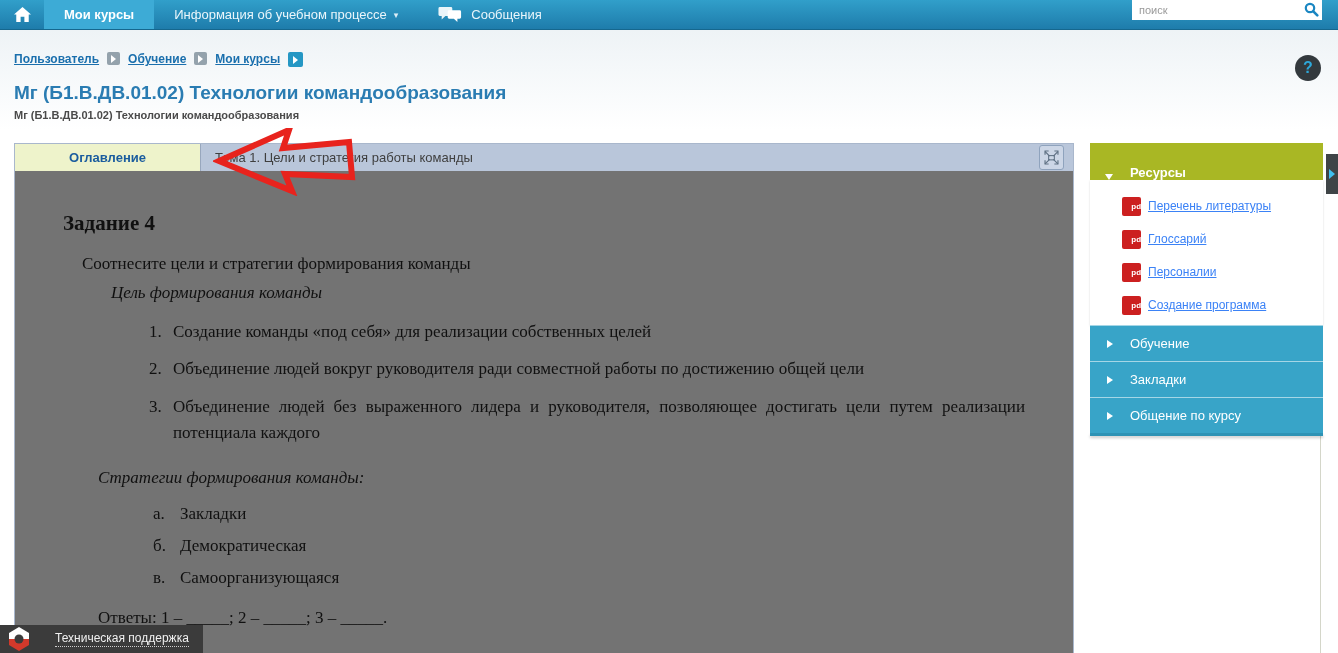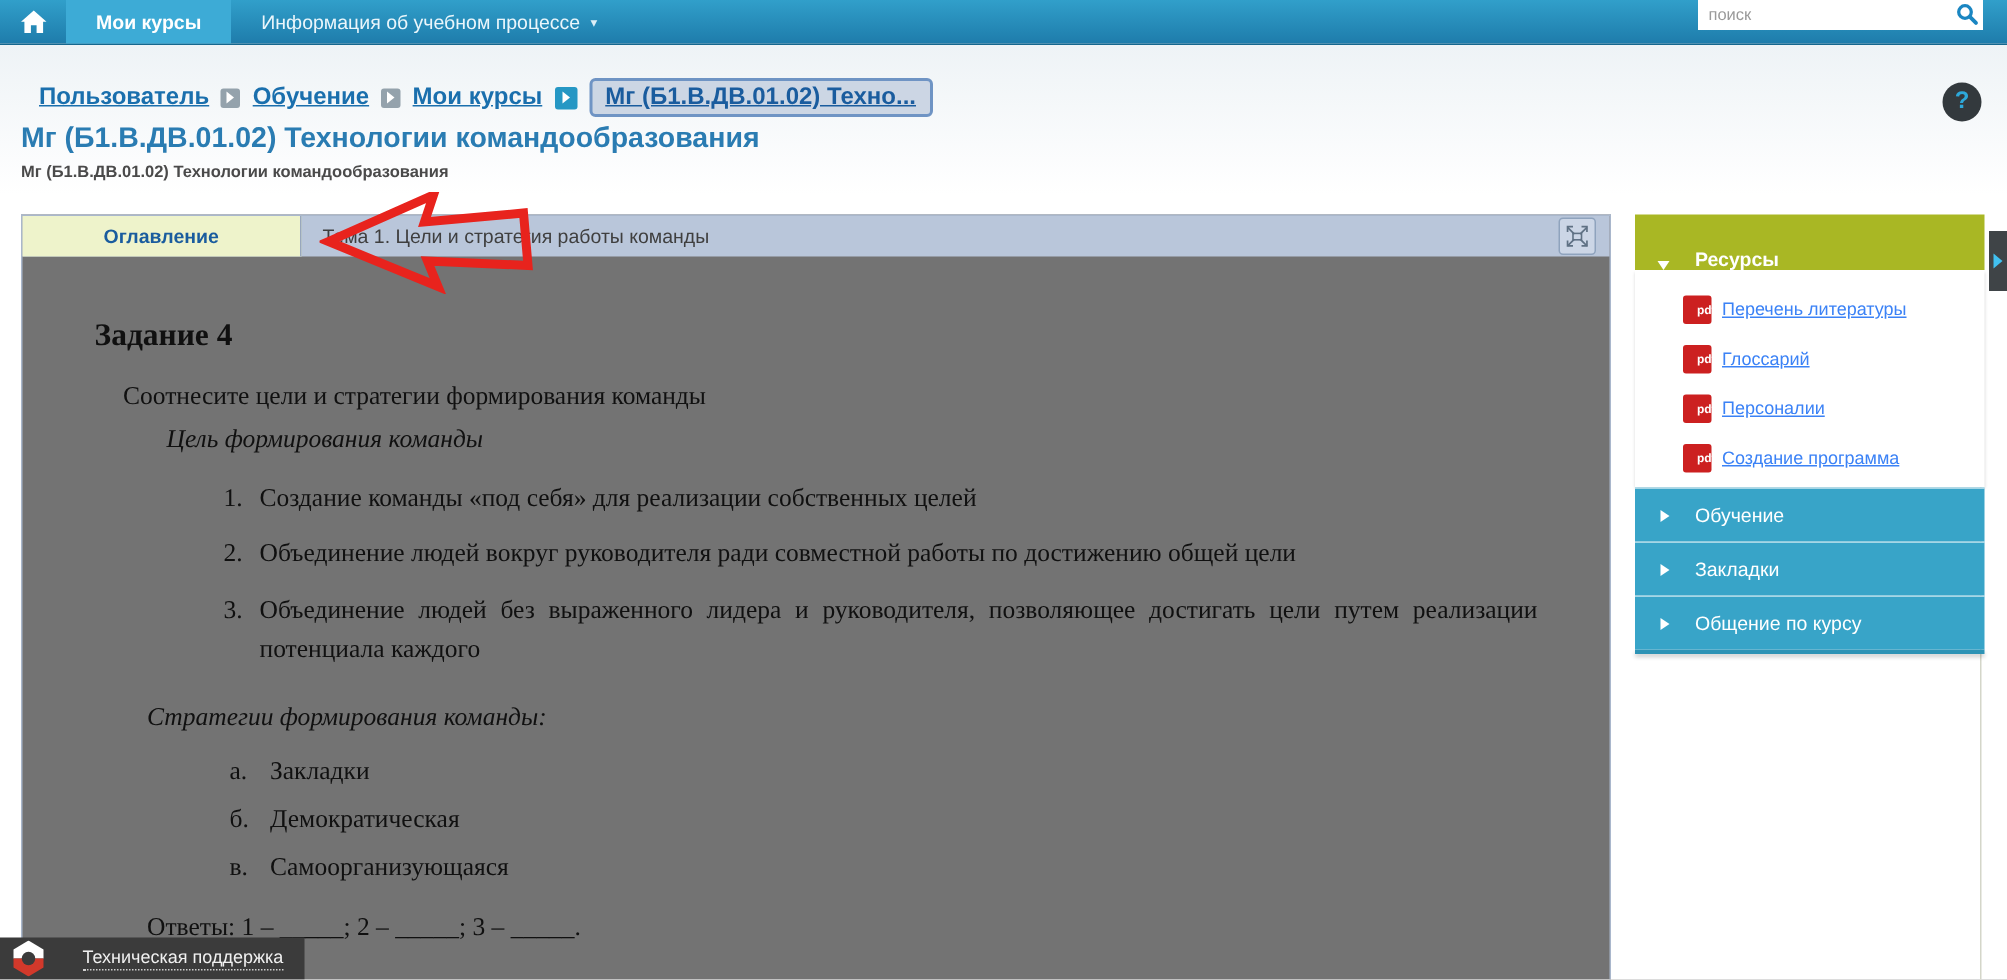--- a/index.html
+++ b/index.html
@@ -19,21 +19,21 @@
   .searchbox { position:absolute; left:1132px; top:0; width:190px; height:19px; background:#fff; }
   .searchbox input { width:100%; height:100%; border:none; outline:none; padding:0 22px 0 7px;
     font-size:11px; color:#555; font-family:"Liberation Sans",sans-serif; }
   .searchbox input::placeholder { color:#9a9a9a; }
   .search-icon { position:absolute; right:3px; top:2px; cursor:pointer; }
 
   
   .top-strip { position:absolute; top:30px; left:0; width:1338px; height:100px;
     background:linear-gradient(#eef3f6, rgba(255,255,255,0)); z-index:0; }
 
-  .breadcrumbs { position:absolute; top:52px; left:14px; display:flex; align-items:center; z-index:5; font-size:16px;margin-left:12px; }
+  .breadcrumbs { position:absolute; top:52px; left:14px; display:flex; z-index:5; font-size:12px; }
   .crumb-link { color:#1a6fad; font-weight:bold; text-decoration:underline; cursor:pointer; white-space:nowrap; }
   .crumb-badge { width:13px; height:13px; border-radius:2px; background:#94a2ac; margin:0 8px;
     display:inline-flex; align-items:center; justify-content:center; }
   .crumb-badge.blue { background:#2597c4; width:15px; height:15px; }
   .tri-right { width:0; height:0; border-left:5px solid #fff; border-top:4px solid transparent; border-bottom:4px solid transparent; }
   .crumb-current { background:#ccd6e4; border:2px solid #6f94c4; border-radius:4px; padding:2px 9px;
     color:#1a5c9e; font-weight:bold; text-decoration:underline; cursor:pointer; white-space:nowrap; }
 
   .help-circle { position:absolute; left:1295px; top:55px; width:26px; height:26px; border-radius:50%;
     background:#33393d; color:#2da8da; font-weight:bold; font-size:16px; display:flex;
@@ -121,20 +121,29 @@
         </svg>
     </span>
   </div>
   <div class="nav-item active">
     <span>Мои курсы</span>
   </div>
   <div class="nav-item">
     <span>Информация об учебном процессе</span>
     <span class="nav-caret">▾</span>
   </div>
+  <div class="nav-item">
+    <span class="nav-msg-icon">
+      <svg width="24" height="17" viewBox="0 0 26 18">
+        <path d="M2 1 h12 a1.5 1.5 0 0 1 1.5 1.5 V9 a1.5 1.5 0 0 1 -1.5 1.5 H8 L4 14.5 V10.5 H2 A1.5 1.5 0 0 1 .5 9 V2.5 A1.5 1.5 0 0 1 2 1 Z" fill="#ffffff" opacity="0.9"></path>
+        <path d="M12 4.5 h11.5 a1.5 1.5 0 0 1 1.5 1.5 v6 a1.5 1.5 0 0 1 -1.5 1.5 H21 v3.5 l-3.8 -3.5 H12 a1.5 1.5 0 0 1 -1.5 -1.5 V6 A1.5 1.5 0 0 1 12 4.5 Z" fill="#ffffff"></path>
+      </svg>
+    </span>
+    <span>Сообщения</span>
+  </div>
   <div class="searchbox">
     <input type="text" placeholder="поиск" style="">
     <span class="search-icon">
       <svg width="15" height="15" viewBox="0 0 15 15">
         <circle cx="6" cy="6" r="4.2" fill="none" stroke="#1a86c2" stroke-width="2.2"></circle>
         <line x1="9.3" y1="9.3" x2="13.3" y2="13.3" stroke="#1a86c2" stroke-width="2.6" stroke-linecap="round"></line>
       </svg>
     </span>
   </div>
 </div>
@@ -145,21 +154,20 @@
       <span class="tri-right"></span>
     </span>
   <span class="crumb-link">Обучение</span>
   <span class="crumb-badge">
       <span class="tri-right"></span>
     </span>
   <span class="crumb-link">Мои курсы</span>
   <span class="crumb-badge blue">
       <span class="tri-right"></span>
     </span>
-  <span class="crumb-current">Мг (Б1.В.ДВ.01.02) Техно...</span>
 </div>
 
 <div class="help-circle">?</div>
 
 <div class="page-title">Мг (Б1.В.ДВ.01.02) Технологии командообразования</div>
 <div class="page-subtitle">Мг (Б1.В.ДВ.01.02) Технологии командообразования</div>
 
 <div class="main-panel">
   <div class="tabbar">
     <div class="tab-active">

